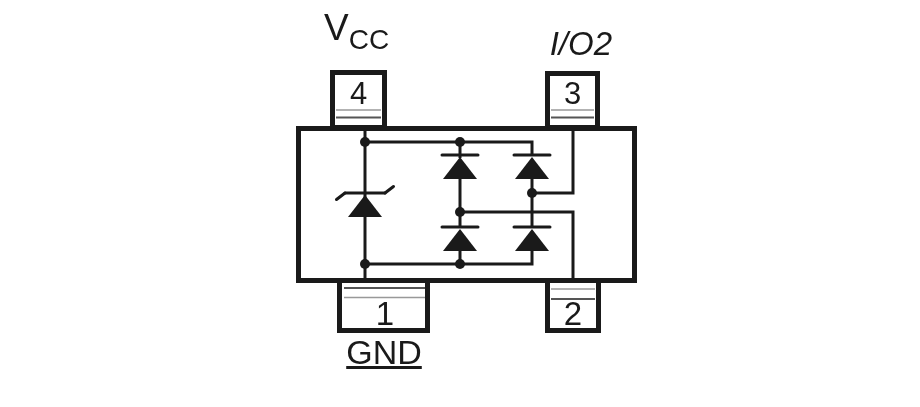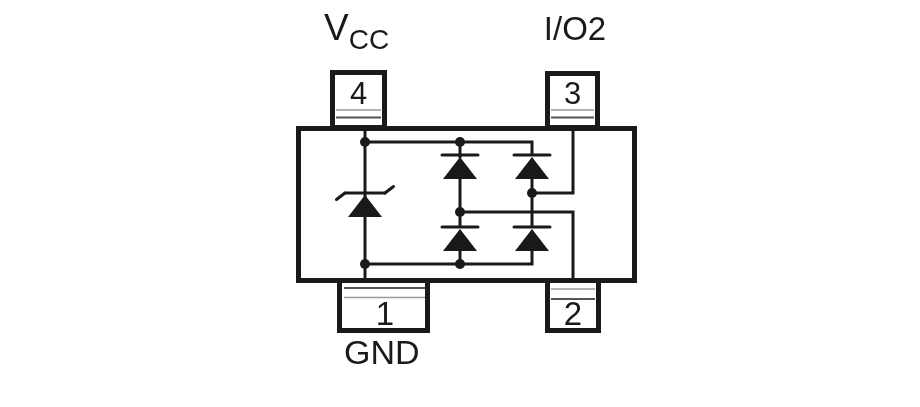--- a/index.html
+++ b/index.html
@@ -60,20 +60,22 @@
     stroke-width: 2.2;
   }
   .label {
     position: absolute;
     line-height: 1;
     white-space: nowrap;
     color: var(--line, #1a1a1a);
   }
   .net-label {
     font-size: 34px;
+    text-align: center;
+    text-decoration: underline;
   }
   .pin-number {
     font-size: 31px;
     text-align: center;
   }
   .pin-number-bottom {
     font-size: 33px;
   }
   .vcc-main {
     font-size: 37px;
@@ -155,21 +157,21 @@
     <circle class="dot" cx="460" cy="142" r="5"></circle>
     <circle class="dot" cx="460" cy="212" r="5"></circle>
     <circle class="dot" cx="532" cy="193" r="5"></circle>
     <circle class="dot" cx="365" cy="264" r="5"></circle>
     <circle class="dot" cx="460" cy="264" r="5"></circle>
   </svg>
 
   <div class="label" style="left:324px; top:9px;">
     <span class="vcc-main">V</span><span class="vcc-sub">CC</span>
   </div>
-  <div class="label io2-label" style="left:538px; top:12px; width:74px; text-align:center;">I/O2</div>
+  <div class="label io2-label" style="left:538px; top:27px; width:74px; text-align:right;font-style:italic;">I/O2</div>
   <div class="label net-label" style="left:344px; top:335px; width:80px;">GND</div>
 
   <div class="label pin-number" style="left:332px; top:78px; width:53px;">4</div>
   <div class="label pin-number" style="left:547px; top:78px; width:51px;">3</div>
   <div class="label pin-number pin-number-bottom" style="left:341px; top:297px; width:88px;">1</div>
   <div class="label pin-number pin-number-bottom" style="left:547px; top:297px; width:52px;">2</div>
 
 </div>
 
 </body></html>

